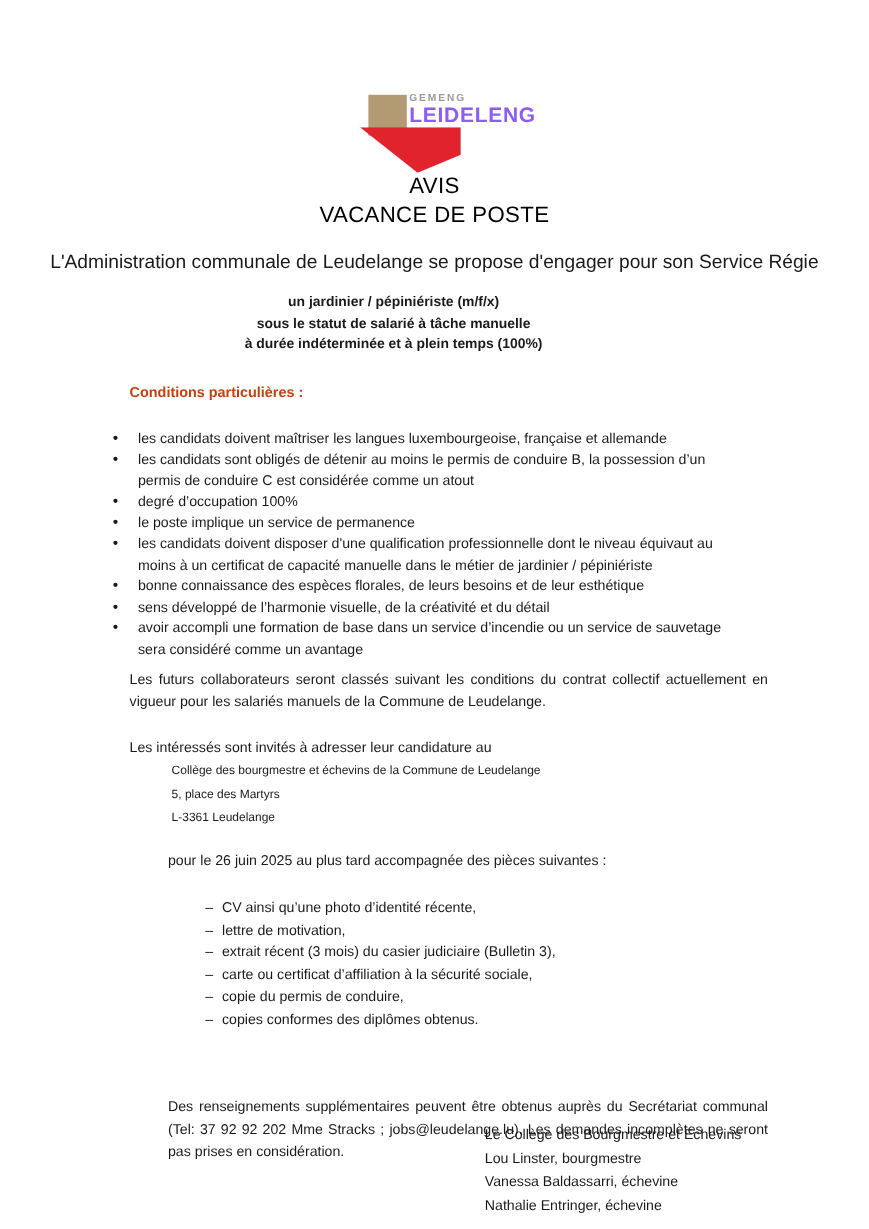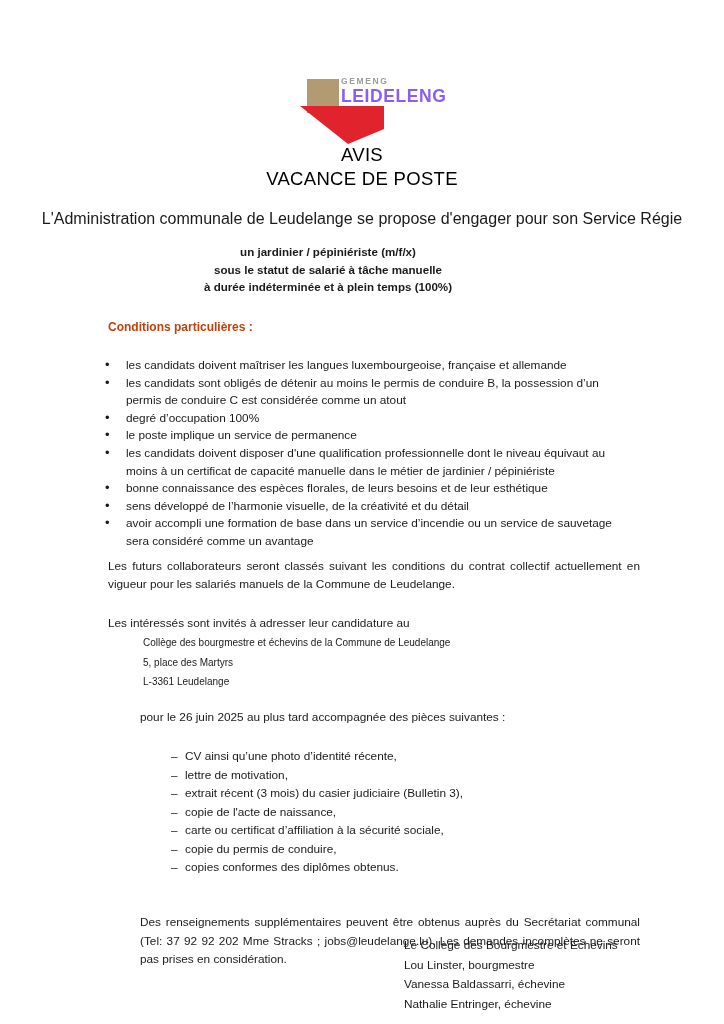--- a/index.html
+++ b/index.html
@@ -111,21 +111,21 @@
     left: 108px;
     top: 320px;
     font-size: 12px;
     font-weight: bold;
     color: #c2410c;
   }
 
   
   .bullets {
     position: absolute;
-    left: 104px;
+    left: 93px;
     top: 357px;
     width: 532px;
     font-size: 11.8px;
     line-height: 17.6px;
     color: #1a1a1a;
   }
   .bullet-item {
     position: relative;
     padding-left: 22px;
     margin-bottom: 0px;
@@ -261,21 +261,20 @@
     <div>5, place des Martyrs</div>
     <div>L-3361 Leudelange</div>
   </div>
 
   <div class="para para-deadline">pour le 26 juin 2025 au plus tard accompagnée des pièces suivantes :</div>
 
   <div class="dash-list">
     <div class="dash-item">CV ainsi qu’une photo d’identité récente,</div>
     <div class="dash-item">lettre de motivation,</div>
     <div class="dash-item">extrait récent (3 mois) du casier judiciaire (Bulletin 3),</div>
-    <div class="dash-item">copie de l'acte de naissance,</div>
     <div class="dash-item">carte ou certificat d’affiliation à la sécurité sociale,</div>
     <div class="dash-item">copie du permis de conduire,</div>
     <div class="dash-item">copies conformes des diplômes obtenus.</div>
   </div>
 
   <div class="para para-info">Des renseignements supplémentaires peuvent être obtenus auprès du Secrétariat communal (Tel: 37 92 92 202 Mme Stracks ; jobs@leudelange.lu). Les demandes incomplètes ne seront pas prises en considération.</div>
 
   <div class="signature">
     <div>Le Collège des Bourgmestre et Echevins</div>
     <div>Lou Linster, bourgmestre</div>

